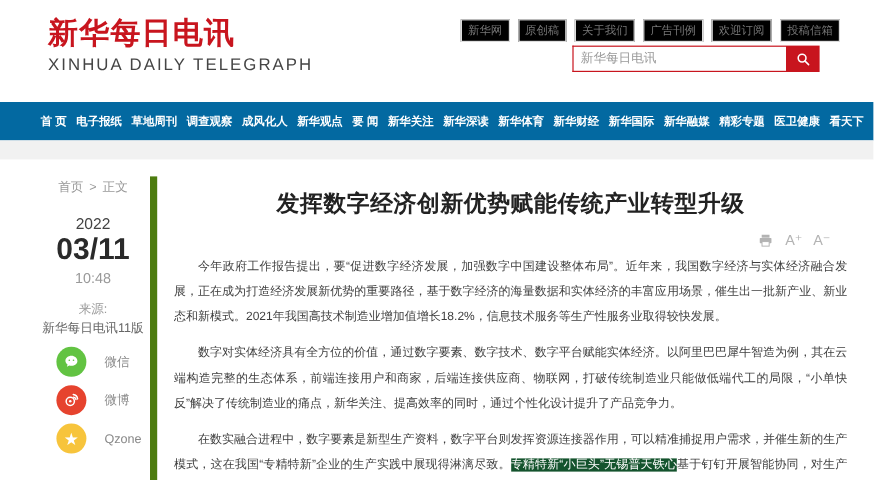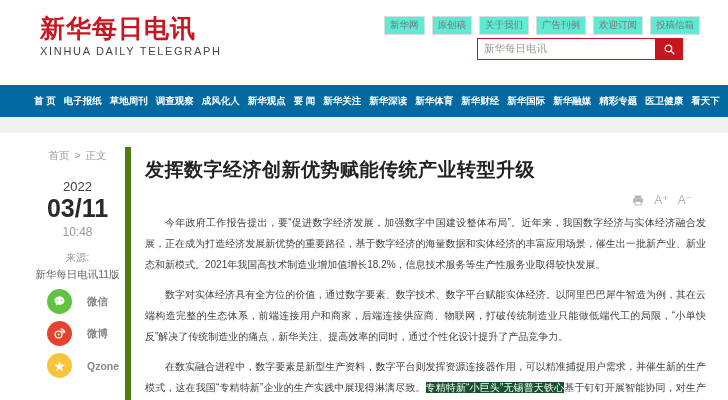--- a/index.html
+++ b/index.html
@@ -5,49 +5,49 @@
   * { box-sizing: border-box; }
   html,body { margin:0; padding:0; }
   body {
     width:728px; height:400px; overflow:hidden; background:#fff;
     font-family:"Liberation Sans","DejaVu Sans",sans-serif;
   }
   
   .topbar { position:relative; height:85px; background:#fff; }
   .logo { position:absolute; left:40px; top:15px; cursor:pointer; }
   .logo-cn { font-size:25px; font-weight:bold; letter-spacing:1px; line-height:1.1; color:#c8151e; }
-  .logo-en { font-size:11px; color:#454545; letter-spacing:1.7px; margin-top:2px; white-space:nowrap; }
+  .logo-en { font-size:14px; color:#454545; letter-spacing:1.7px; margin-top:2px; white-space:nowrap; }
   .hlinks { position:absolute; right:28px; top:16px; display:flex; gap:7px; }
-  .hlink { font-size:9.5px; color:#777; border:1px solid #ddd; padding:2px 5px; text-decoration:none; background:#5eead4; white-space:nowrap; cursor:pointer; }
+  .hlink { font-size:9.5px; color:#777; border:1px solid #ddd; padding:2px 5px; text-decoration:none; background:#000000; white-space:nowrap; cursor:pointer; }
   .searchbar { position:absolute; right:45px; top:38px; display:flex; height:22px; }
   .search-input { width:178px; height:22px; border:1px solid #c8151e; border-right:none; padding:0 6px; font-size:10.5px; color:#999; outline:none; font-family:inherit; }
   .search-btn { width:28px; height:22px; border:none; display:flex; align-items:center; justify-content:center; cursor:pointer; background:#c8151e; padding:0; }
   
   .mainnav { height:32px; background:#c8151e; display:flex; align-items:center; padding-left:34px; gap:8px; overflow:hidden; }
   .nav-item { color:#fff; font-size:9.5px; font-weight:bold; text-decoration:none; white-space:nowrap; cursor:pointer; }
   .band { height:16px; background:#f1f1f1; }
   
   .content { display:flex; background:#fff; height:281px; padding:14px 0 0 30px; }
   .leftcol { width:101px; flex:none; border-right:6px solid #4d7c0f; text-align:center; padding-top:2px; }
   .breadcrumb { font-size:10.5px; color:#999; margin-bottom:16px; }
   .breadcrumb a { color:#999; text-decoration:none; cursor:pointer; }
   .bc-sep { margin:0 2px; }
   .date-year { font-size:13px; color:#444; }
   .date-day  { font-size:25px; font-weight:bold; color:#2a2a2a; line-height:1.15; }
   .date-time { font-size:12px; color:#999; margin-top:2px; }
   .source-label { font-size:10.5px; color:#999; margin-top:12px; }
   .source-name  { font-size:10.5px; color:#666; margin-top:3px; line-height:1.2; }
-  .share { margin-top:9px; padding-left:17px; text-align:right;font-weight:bold; }
+  .share { margin-top:9px; padding-left:17px; text-align:right; }
   .share-row { display:flex; align-items:center; margin-bottom:7px; cursor:pointer; }
   .share-icon { width:25px; height:25px; border-radius:50%; display:flex; align-items:center; justify-content:center; flex:none; color:#fff; }
   .share-label { font-size:10.5px; color:#888; margin-left:15px; }
   .star { font-size:14px; line-height:1; color:#fff; }
   
   .maincol { flex:1; padding:0 22px 0 14px; overflow:hidden; }
-  .article-title { font-size:19px; color:#222; margin:10px 0 0; font-weight:bold; letter-spacing:.5px;font-family:Liberation Mono, monospace; }
+  .article-title { font-size:19px; color:#222; text-align:center; margin:10px 0 0; font-weight:bold; letter-spacing:.5px;font-family:Liberation Mono, monospace; }
   .tools { display:flex; justify-content:flex-end; align-items:center; gap:9px; margin:10px 14px 5px 0; color:#b3b3b3; font-size:12px; }
   .tool-btn { cursor:pointer; }
   .maincol p { font-size:10px; line-height:21px; color:#3f3f3f; text-align:justify; text-indent:2em; margin:0 0 9px; }
   .hl { color:#fff; background:#3c7df6; }
 </style>
 </head>
 <body>
 
 <div class="page">
 

